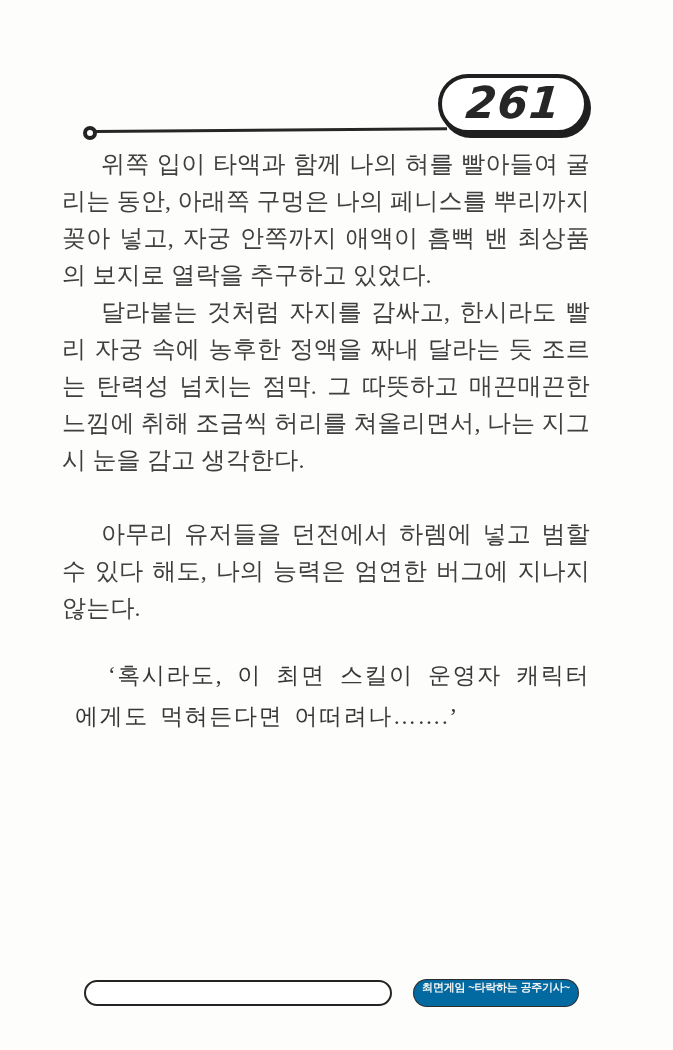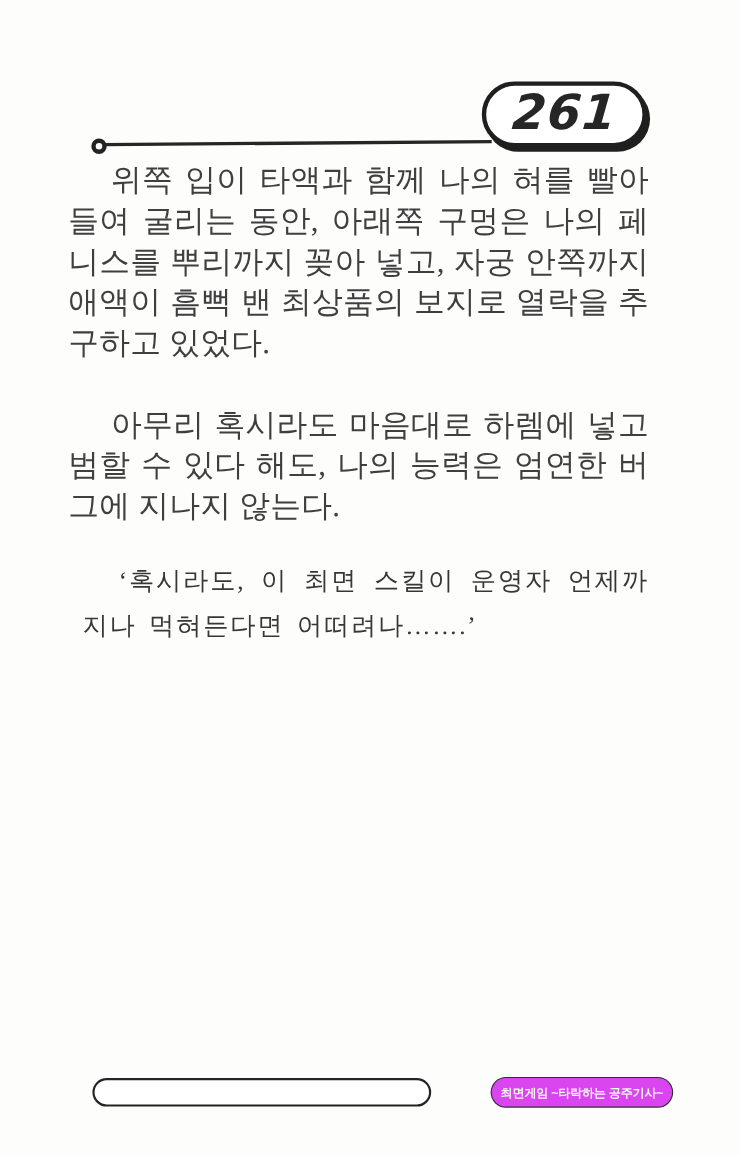--- a/index.html
+++ b/index.html
@@ -70,21 +70,21 @@
   
   .text-block {
     position: absolute;
     left: 62px;
     top: 146px;
     width: 528px;
     color: #3f3f3f;
   }
   .text-block p {
     margin: 0;
-    font-size: 28px;
+    font-size: 24px;
     line-height: 37px;
     text-align: justify;
     text-indent: 39px;
     word-break: break-all;
     letter-spacing: 0.2px;
   }
   .text-block p.gap {
     margin-top: 37px;
   }
   .text-block p.emphasis {
@@ -105,28 +105,27 @@
     top: 980px;
     width: 308px;
     height: 26px;
     border: 2px solid #242424;
     border-radius: 15px;
     background: #ffffff;
     box-sizing: border-box;
   }
   .series-badge {
     position: absolute;
-    left: 447px;
+    left: 414px;
     top: 980px;
     width: 164px;
     height: 26px;
-    background: #d946ef;
+    background: #0369a1;
     border-radius: 13px;
     display: flex;
-    align-items: center;
     justify-content: center;
     box-shadow: 0 0 0 1px #2c2c2c;
   }
   .series-badge span {
     font-family: "Liberation Sans", "DejaVu Sans", sans-serif;
     font-size: 11px;
     font-weight: bold;
     letter-spacing: -0.2px;
     color: #f4f4f2;
     white-space: nowrap;
@@ -138,22 +137,23 @@
 <div class="page">
 
   <span class="ring"></span>
   <div class="rule"></div>
   <div class="pill">
     <span class="num">261</span>
   </div>
 
   <main class="text-block">
     <p>위쪽 입이 타액과 함께 나의 혀를 빨아들여 굴리는 동안, 아래쪽 구멍은 나의 페니스를 뿌리까지 꽂아 넣고, 자궁 안쪽까지 애액이 흠뻑 밴 최상품의 보지로 열락을 추구하고 있었다.</p>
-    <p class="gap">아무리 혹시라도 마음대로 하렘에 넣고 범할 수 있다 해도, 나의 능력은 엄연한 버그에 지나지 않는다.</p>
-    <p class="emphasis">‘혹시라도, 이 최면 스킬이 운영자 언제까지나 먹혀든다면 어떠려나…….’</p>
+    <p>달라붙는 것처럼 자지를 감싸고, 한시라도 빨리 자궁 속에 농후한 정액을 짜내 달라는 듯 조르는 탄력성 넘치는 점막. 그 따뜻하고 매끈매끈한 느낌에 취해 조금씩 허리를 쳐올리면서, 나는 지그시 눈을 감고 생각한다.</p>
+    <p class="gap">아무리 유저들을 던전에서 하렘에 넣고 범할 수 있다 해도, 나의 능력은 엄연한 버그에 지나지 않는다.</p>
+    <p class="emphasis">‘혹시라도, 이 최면 스킬이 운영자 캐릭터에게도 먹혀든다면 어떠려나…….’</p>
   </main>
 
   <div class="footer-title-box"></div>
   <div class="series-badge">
     <span>최면게임 ~타락하는 공주기사~</span>
   </div>
 
 </div>
 
 </body></html>

